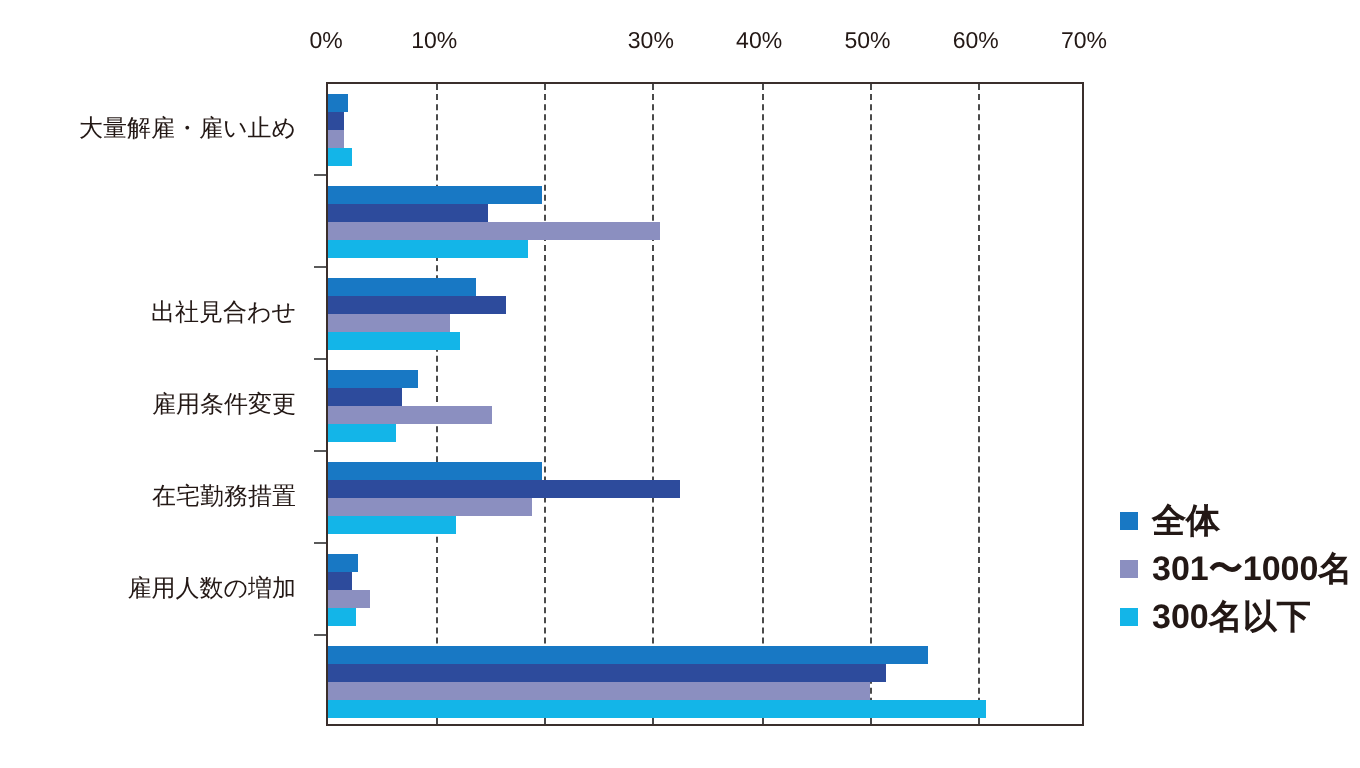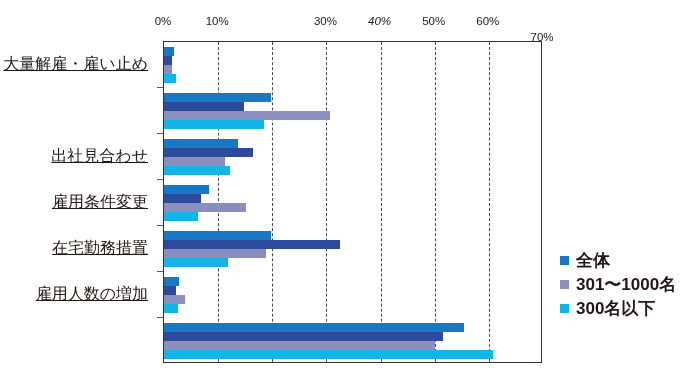--- a/index.html
+++ b/index.html
@@ -44,27 +44,26 @@
   .ylabels {
     position: absolute;
     left: 0;
     top: 0;
     width: 156px;
     height: 384px;
   }
   .ycat-label {
     position: absolute;
     right: 8px;
-    font-size: 16px;
+    font-size: 12px;
     line-height: 14px;
     color: #231815;
     white-space: nowrap;
     text-align: right;
     transform: translateY(-50%);
-    text-decoration: underline;
   }
 
   
   .plot-frame {
     position: absolute;
     left: 163px;
     top: 41px;
     width: 379px;
     height: 322px;
     border: 1px solid #3a2f2c;
@@ -135,24 +134,24 @@
 </head>
 <body>
 
 <div id="chart-root">
 
   <div class="xaxis-labels">
       <span class="xtick-label" style="left: 163px;">0%</span>
       <span class="xtick-label" style="left: 217.143px;">10%</span>
       <span class="xtick-label" style="left: 271.286px; margin-top: 27px;">20%</span>
       <span class="xtick-label" style="left: 325.429px;">30%</span>
-      <span class="xtick-label" style="left: 379.571px; font-style: italic;">40%</span>
+      <span class="xtick-label" style="left: 379.571px;">40%</span>
       <span class="xtick-label" style="left: 433.714px;">50%</span>
       <span class="xtick-label" style="left: 487.857px;">60%</span>
-      <span class="xtick-label" style="left: 542px; margin-top: 16px;">70%</span>
+      <span class="xtick-label" style="left: 542px;">70%</span>
     </div>
 
   <div class="ylabels">
       <div class="ycat-label" style="top: 64px;">大量解雇・雇い止め</div>
       <div class="ycat-label" style="top: 156px;">出社見合わせ</div>
       <div class="ycat-label" style="top: 202px;">雇用条件変更</div>
       <div class="ycat-label" style="top: 248px;">在宅勤務措置</div>
       <div class="ycat-label" style="top: 294px;">雇用人数の増加</div>
     </div>
 

